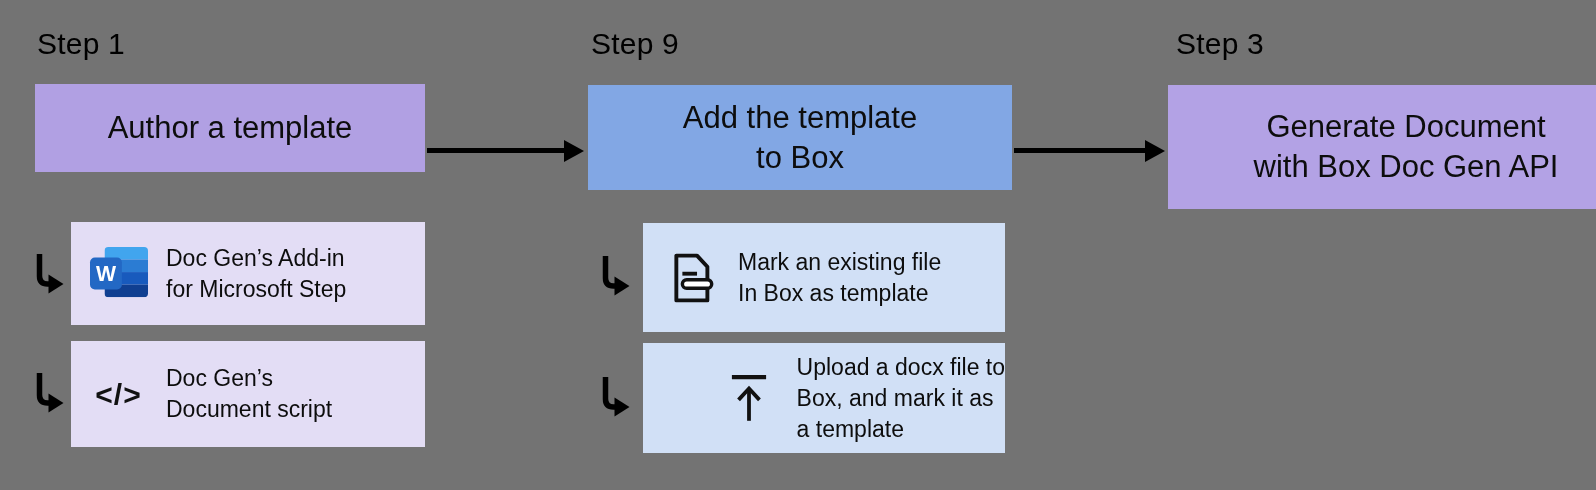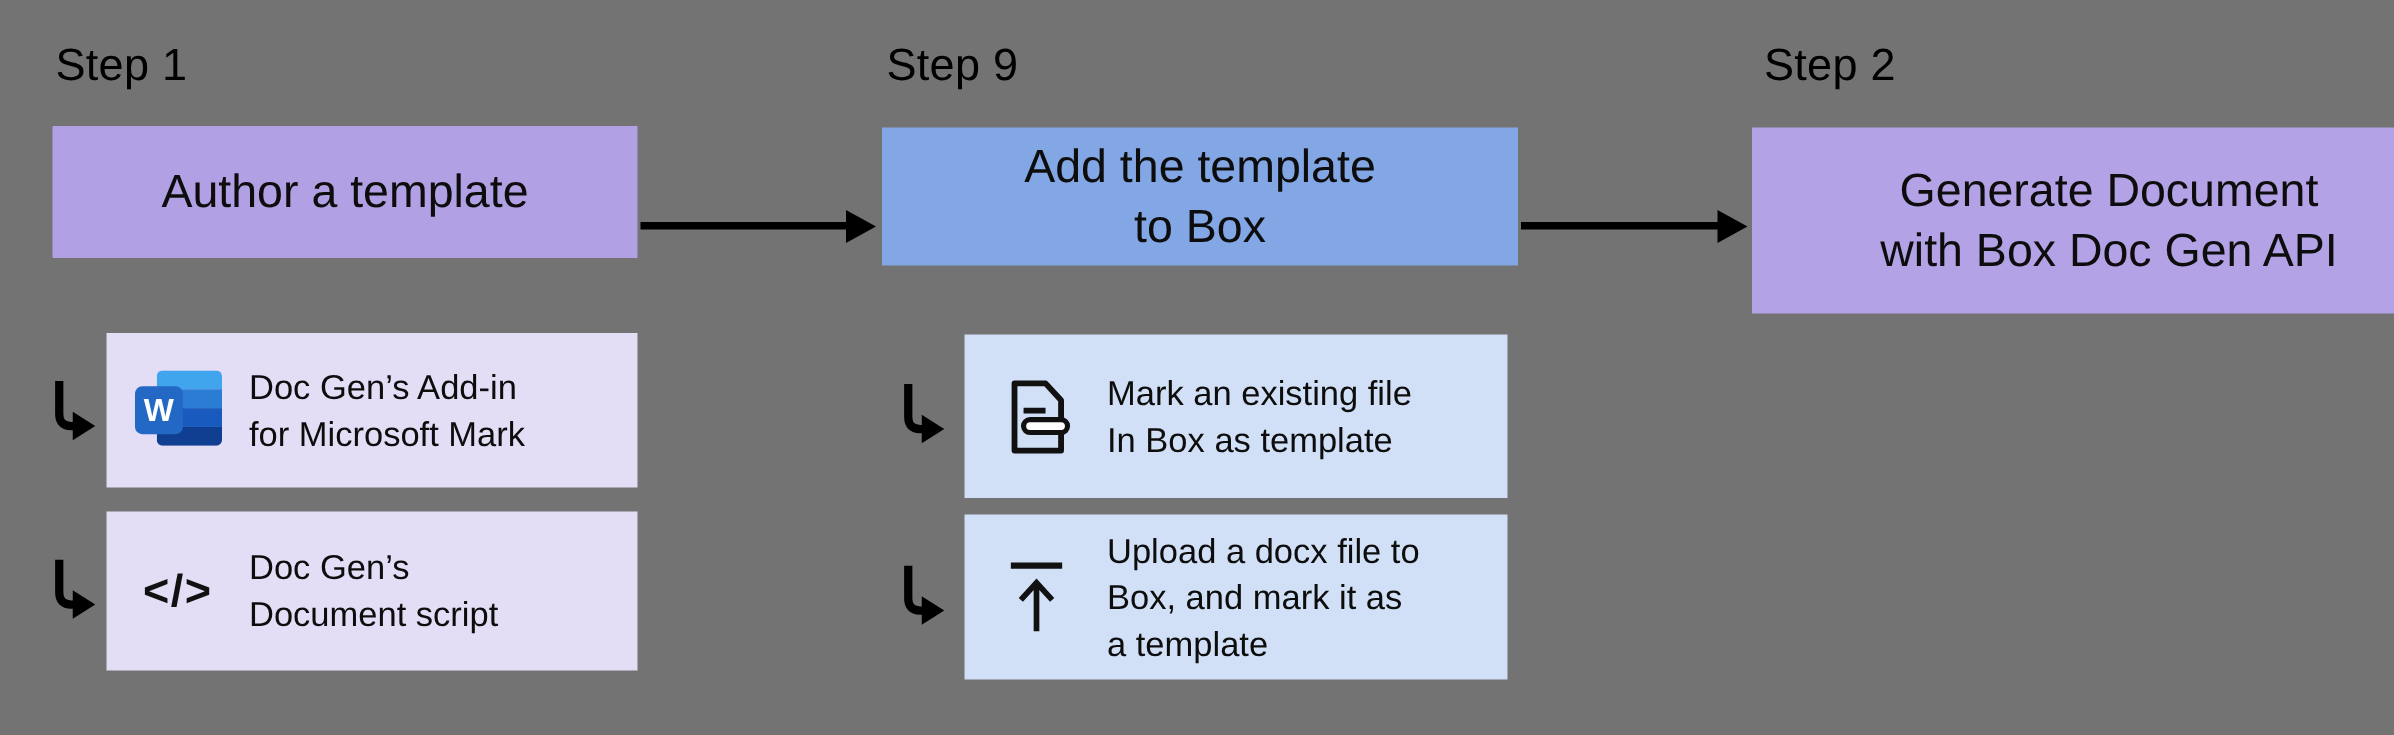--- a/index.html
+++ b/index.html
@@ -22,21 +22,21 @@
   #lbl3{left:1176px}
 
   .main-box{
     position:absolute;
     display:flex;align-items:center;justify-content:center;
     text-align:center;
     font-size:31px;line-height:40px;font-weight:500;
   }
   .main-box .title{white-space:pre-line;}
   #box1{left:35px;top:84px;width:390px;height:88px;background:var(--step1-box);}
-  #box2{left:588px;top:85px;width:424px;height:92px;background:var(--step2-box);}
+  #box2{left:588px;top:85px;width:424px;height:105px;background:var(--step2-box);}
   #box3{left:1168px;top:85px;width:476px;height:124px;background:var(--step3-box);}
 
   .connector{
     position:absolute;top:148px;height:5px;background:#000;
   }
   .connector::after{
     content:"";position:absolute;right:-19px;top:-8.5px;
     width:0;height:0;
     border-left:20px solid #000;
     border-top:11px solid transparent;
@@ -53,41 +53,41 @@
   .sub-box .icon-cell{
     flex:0 0 95px;width:95px;
     display:flex;align-items:center;justify-content:center;
   }
   .sub-box .item-text{white-space:pre-line;}
   .col1-item{left:71px;width:354px;background:var(--step1-item-bg);}
   .col2-item{left:643px;width:362px;background:var(--step2-item-bg);}
   #it1{top:222px;height:103px;}
   #it2{top:341px;height:106px;}
   #it3{top:223px;height:109px;}
-  #it4{top:343px;height:110px;}
+  #it4{top:343px;height:110px;justify-content:flex-end;}
 
   .branch-arrow{position:absolute;width:31px;height:40px;}
   #ba1{left:34px;top:254px;}
   #ba2{left:34px;top:373px;}
   #ba3{left:600px;top:256px;}
   #ba4{left:600px;top:377px;}
 
   .code-glyph{
     font-size:30px;font-weight:700;letter-spacing:1px;
     color:#111;
   }
 </style>
 </head>
 <body>
 
 <div class="canvas">
 
   <div class="step-label" id="lbl1">Step 1</div>
   <div class="step-label" id="lbl2">Step 9</div>
-  <div class="step-label" id="lbl3">Step 2</div>
+  <div class="step-label" id="lbl3">Step 3</div>
 
   <div class="main-box" id="box1">
     <span class="title">Author a template</span>
   </div>
   <div class="main-box" id="box2">
     <span class="title">Add the template
 to Box</span>
   </div>
   <div class="main-box" id="box3">
     <span class="title">Generate Document
@@ -126,21 +126,21 @@
           <rect x="17" y="2" width="45" height="13" fill="#41a5ee"></rect>
           <rect x="17" y="15" width="45" height="13" fill="#2b7cd3"></rect>
           <rect x="17" y="28" width="45" height="13" fill="#185abd"></rect>
           <rect x="17" y="41" width="45" height="13" fill="#103f91"></rect>
         </g>
         <rect x="2" y="13" width="33" height="33" rx="5" fill="#2368c4"></rect>
         <text x="18.5" y="37" font-size="22" font-weight="bold" fill="#ffffff" text-anchor="middle" font-family="Liberation Sans, sans-serif">W</text>
       </svg>
     </span>
     <span class="item-text">Doc Gen’s Add-in
-for Microsoft Mark</span>
+for Microsoft Step</span>
   </div>
 
   <div class="sub-box col1-item" id="it2">
     <span class="icon-cell">
       <span class="code-glyph">&lt;/&gt;</span>
     </span>
     <span class="item-text">Doc Gen’s
 Document script</span>
   </div>
 

